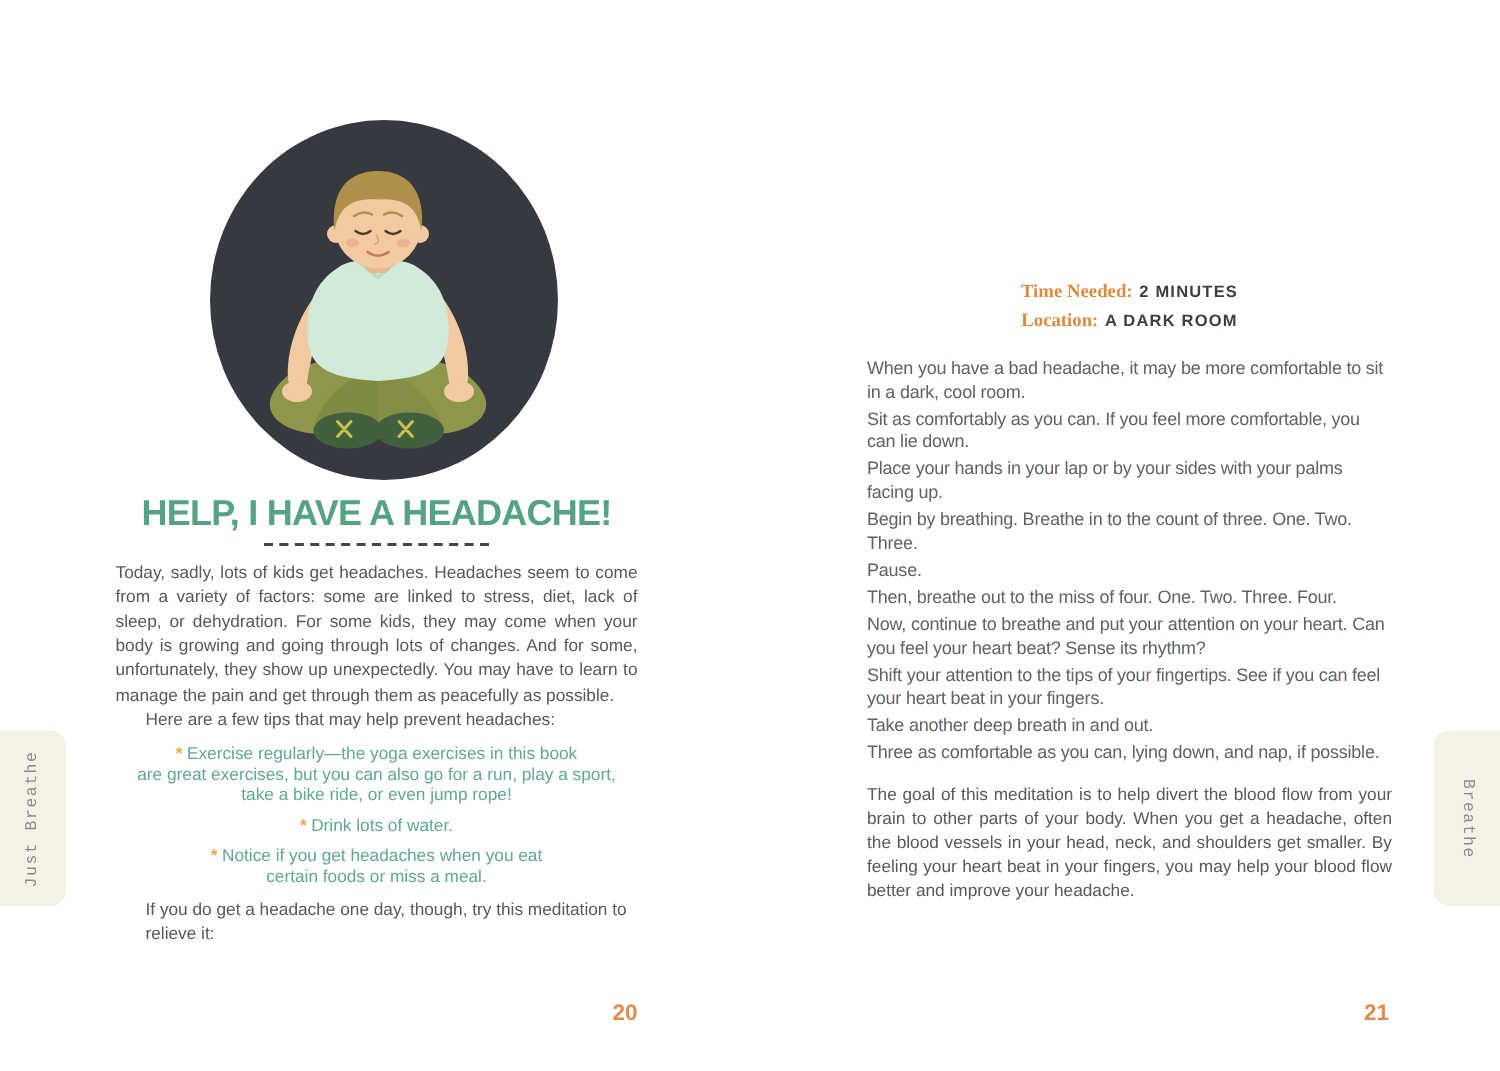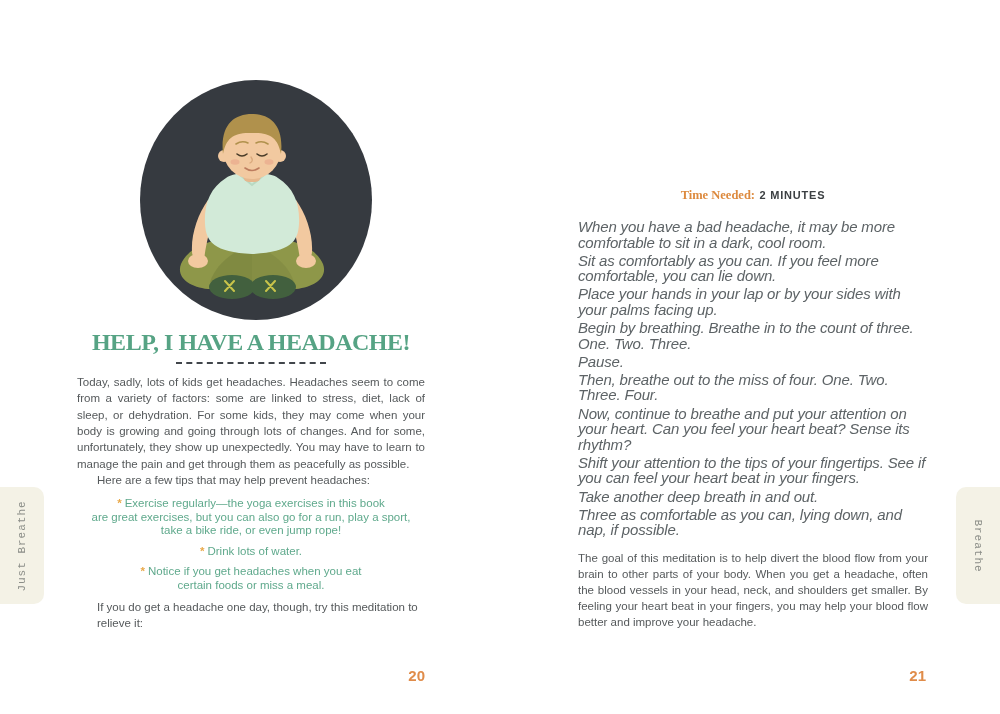--- a/index.html
+++ b/index.html
@@ -13,39 +13,39 @@
   .tab span{position:absolute;top:50%;left:50%;transform:translate(-50%,-50%);
             font-family:"Liberation Mono",monospace;font-size:11px;letter-spacing:1px;
             color:#8b8e88;white-space:nowrap;}
   .tab.left span{writing-mode:vertical-rl;transform:translate(-50%,-50%) rotate(180deg);}
   .tab.right span{writing-mode:vertical-rl;}
 
   
   .illustration{position:absolute;left:132px;top:76px;width:240px;height:250px;}
   .left-col{position:absolute;left:77px;top:330px;width:348px;}
   .chapter-title{margin:0;text-align:center;font-size:24px;font-weight:700;letter-spacing:-0.5px;
-                 color:var(--title-green);line-height:1.05;font-family:Liberation Serif, serif;}
+                 color:var(--title-green);line-height:1.05;}
   .title-divider{width:150px;margin:7px auto 10px auto;border-top:2.5px dashed #41464b;height:0;}
   .intro{margin:0;font-size:11.5px;line-height:16.3px;text-align:justify;color:var(--body-gray);}
   .tips-lead{margin:0;font-size:11.5px;line-height:16.3px;text-indent:20px;color:var(--body-gray);}
   .tips{margin-top:9px;text-align:center;}
   .tip{margin:0 0 7px 0;font-size:11.5px;line-height:13.5px;color:var(--tip-green);}
   .tip .line{display:block;}
   .bullet{color:var(--bullet-orange);margin-right:3px;font-weight:700;}
   .closing{margin:4px 0 0 0;font-size:11.5px;line-height:16px;color:var(--body-gray);
            padding-left:20px;}
 
   
   .right-col{position:absolute;left:578px;top:185px;width:350px;}
   .meta{text-align:center;line-height:17px;}
   .meta .label{font-family:"Liberation Serif",serif;font-weight:700;font-size:12.5px;
                color:var(--label-orange);}
   .meta .value{font-size:11px;font-weight:700;letter-spacing:0.8px;color:var(--dark-value);}
   .instructions{margin-top:15px;}
-  .instructions p{margin:0 0 2.5px 0;font-style:italic;font-size:15px;letter-spacing:-0.15px;
+  .instructions p{margin:0 0 2.5px 0;font-size:12px;letter-spacing:-0.15px;
                   line-height:15.6px;color:var(--italic-gray);}
   .goal{margin:12px 0 0 0;font-size:11.5px;line-height:16px;text-align:justify;
         color:var(--body-gray);}
 
   
   .pagenum{position:absolute;top:667px;width:348px;text-align:right;
            font-family:Liberation Sans, sans-serif;font-weight:700;font-size:15px;
            color:var(--page-number-orange);}
   .pagenum.pl{left:77px;}
   .pagenum.pr{left:578px;}
@@ -120,20 +120,24 @@
     </div>
     <p class="closing">If you do get a headache one day, though, try this meditation to relieve it:</p>
   </div>
 
   <div class="right-col">
     <div class="meta">
       <div>
         <span class="label">Time Needed:</span>
         <span class="value">2 MINUTES</span>
       </div>
+      <div>
+        <span class="label">Location:</span>
+        <span class="value">A DARK ROOM</span>
+      </div>
     </div>
     <div class="instructions">
       <p>When you have a bad headache, it may be more comfortable to sit in a dark, cool room.</p>
       <p>Sit as comfortably as you can. If you feel more comfortable, you can lie down.</p>
       <p>Place your hands in your lap or by your sides with your palms facing up.</p>
       <p>Begin by breathing. Breathe in to the count of three. One. Two. Three.</p>
       <p>Pause.</p>
       <p>Then, breathe out to the miss of four. One. Two. Three. Four.</p>
       <p>Now, continue to breathe and put your attention on your heart. Can you feel your heart beat? Sense its rhythm?</p>
       <p>Shift your attention to the tips of your fingertips. See if you can feel your heart beat in your fingers.</p>

